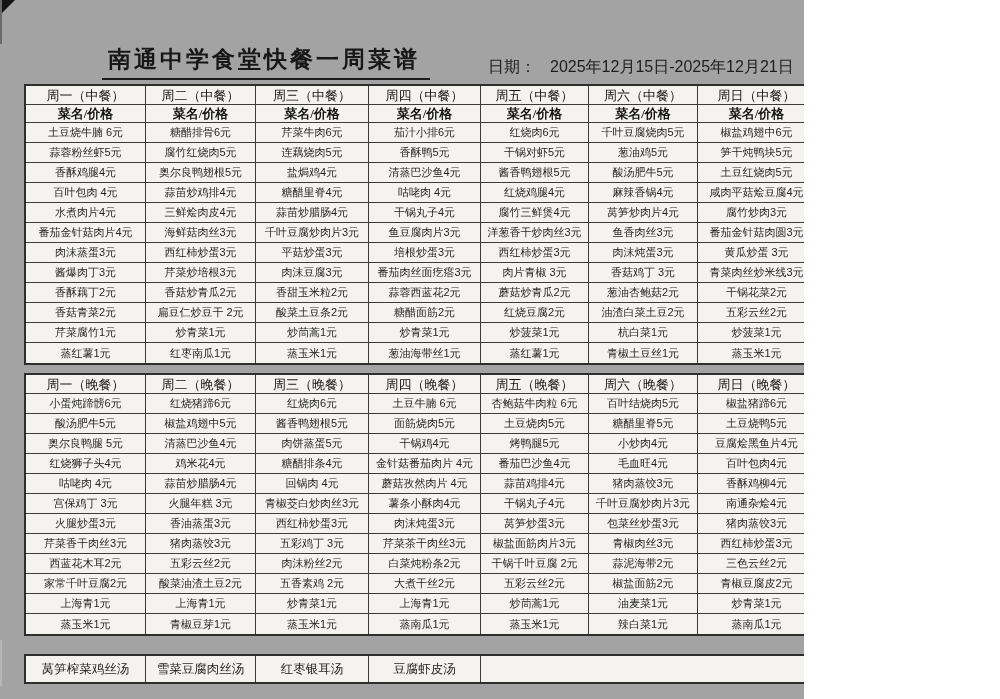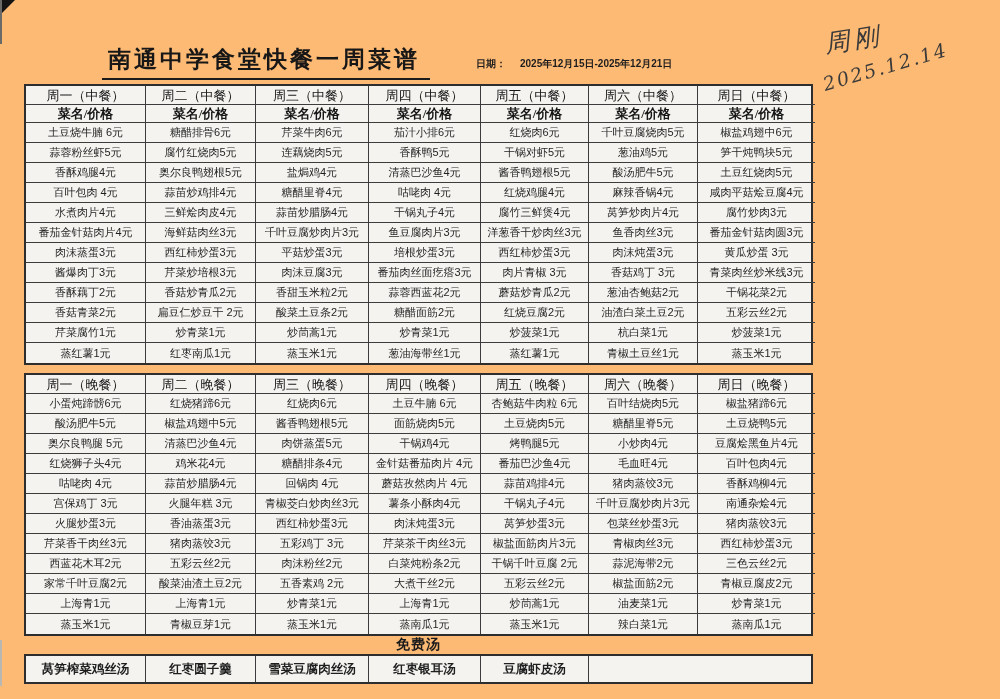--- a/index.html
+++ b/index.html
@@ -1,28 +1,28 @@
 <!DOCTYPE html>
 <html><head>
 <meta charset="utf-8">
 <style>
   html,body{margin:0;padding:0;}
   body{font-family:"Liberation Sans",sans-serif;}
-  .page{position:relative;width:1000px;height:699px;background:#fdba74;overflow:hidden;color:#222;}
+  .page{position:relative;width:804px;height:699px;background:#a3a3a3;overflow:hidden;color:#222;}
 
   
   .corner-artifact{position:absolute;left:0;top:0;width:0;height:0;
     border-top:15px solid #141414;border-right:15px solid transparent;}
   .edge-artifact{position:absolute;left:0;top:0;width:2px;height:44px;background:#6a6a68;}
   .edge-artifact2{position:absolute;left:0;top:640;width:2px;height:46px;background:#b9b7b2;top:640px;}
 
   
   .title{position:absolute;left:102px;top:44px;font-size:23px;font-weight:bold;
     letter-spacing:3px;color:#171717;border-bottom:2px solid #1c1c1c;padding:0 10px 3px 6px;}
-  .date-line{position:absolute;left:476px;top:57px;font-size:10px;color:#1d1d1d;font-weight:bold;}
+  .date-line{position:absolute;left:488px;top:57px;font-size:16px;color:#1d1d1d;font-weight:normal;}
   .date-line .lbl{margin-right:14px;}
 
   
   .handwriting{position:absolute;left:826px;top:18px;transform:rotate(-9deg);
     font-family:"DejaVu Serif",serif;font-style:italic;color:#3a3a3a;}
   .hw-name{font-size:25px;letter-spacing:4px;}
   .hw-date{font-size:19px;transform:rotate(-7deg);margin:4px 0 0 -8px;letter-spacing:2px;}
 
   
   .grid{position:absolute;left:24px;width:789px;display:grid;
@@ -33,21 +33,21 @@
   .grid-soup{top:654px;grid-template-rows:26px;}
   .cell{border-right:1px solid #3c3c3c;border-bottom:1px solid #3c3c3c;
     display:flex;align-items:center;justify-content:center;
     font-size:11px;color:#1f1f1f;white-space:nowrap;overflow:visible;line-height:1;}
   .grid .cell:nth-child(7n){border-right:none;}
   .grid-lunch .cell:nth-last-child(-n+7),
   .grid-dinner .cell:nth-last-child(-n+7),
   .grid-soup .cell{border-bottom:none;}
   .hdr{font-size:13px;font-weight:normal;color:#161616;}
   .sub{font-size:13px;font-weight:bold;color:#161616;font-family:Liberation Serif, serif;}
-  .grid-soup .cell{font-size:12.5px;font-weight:bold;}
+  .grid-soup .cell{font-size:12.5px;font-weight:normal;}
 
   .soup-label{position:absolute;left:24px;top:636px;width:789px;text-align:center;
     font-size:14px;color:#1b1b1b;font-weight:bold;letter-spacing:1px;}
 </style>
 </head>
 <body>
 
 <div class="page">
 
   <div class="corner-artifact"></div>
@@ -253,23 +253,21 @@
       <div class="cell">炒青菜1元</div>
       <div class="cell">蒸玉米1元</div>
       <div class="cell">青椒豆芽1元</div>
       <div class="cell">蒸玉米1元</div>
       <div class="cell">蒸南瓜1元</div>
       <div class="cell">蒸玉米1元</div>
       <div class="cell">辣白菜1元</div>
       <div class="cell">蒸南瓜1元</div>
     </div>
 
-  <div class="soup-label">免费汤</div>
 
   <div class="grid grid-soup" id="soup-grid">
       <div class="cell">莴笋榨菜鸡丝汤</div>
-      <div class="cell">红枣圆子羹</div>
       <div class="cell">雪菜豆腐肉丝汤</div>
       <div class="cell">红枣银耳汤</div>
       <div class="cell">豆腐虾皮汤</div>
     </div>
 
 </div>
 
 </body></html>

